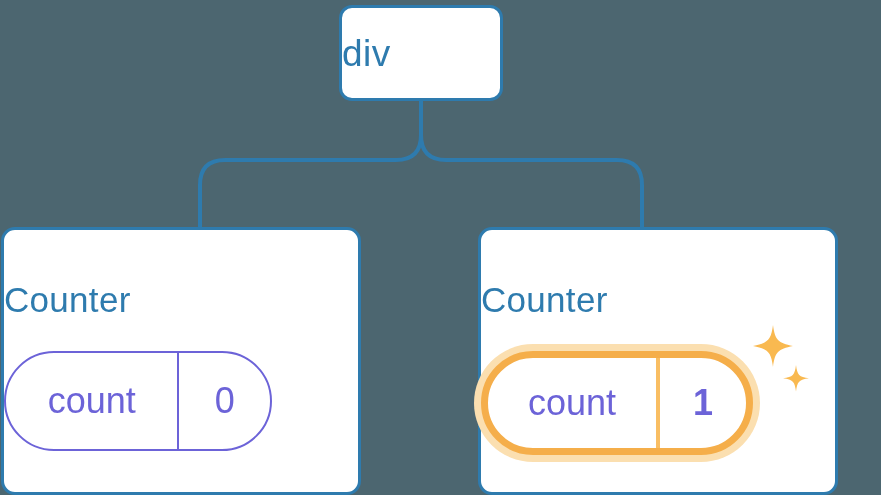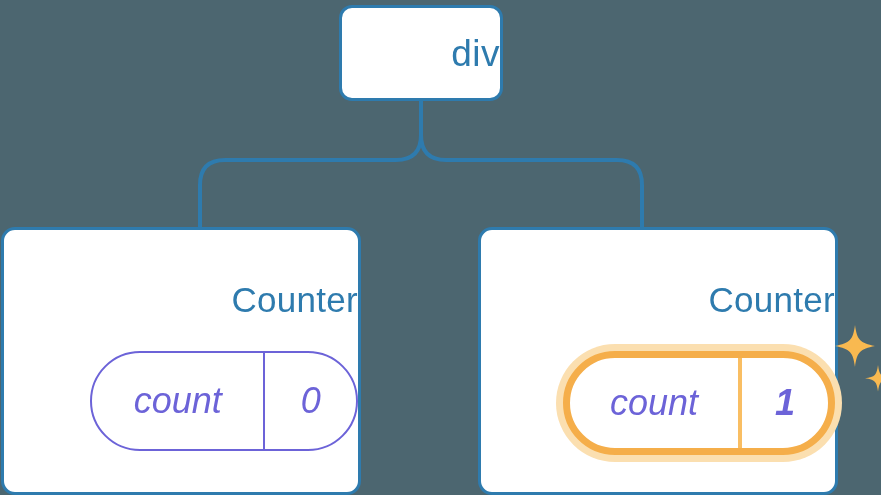--- a/index.html
+++ b/index.html
@@ -30,21 +30,21 @@
 
   
   .node {
     position: absolute;
     background: #ffffff;
     border: 3px solid #2e7bae;
     border-radius: 13px;
     box-sizing: border-box;
     display: flex;
     flex-direction: column;
-    align-items: flex-end;
+    align-items: flex-start;
   }
 
   .node-root {
     left: 339px;
     top: 5px;
     width: 164px;
     height: 96px;
     justify-content: center;
   }
 
@@ -71,21 +71,20 @@
     letter-spacing: 0.3px;
   }
 
   
   .pill-wrap {
     position: relative;
     margin-top: 34px;
     display: flex;
     align-items: center;
     justify-content: center;
-    font-style: italic;
   }
 
   .pill {
     position: relative;
     box-sizing: border-box;
     display: flex;
     align-items: stretch;
     height: 100px;
     border-radius: 999px;
     background: #ffffff;

